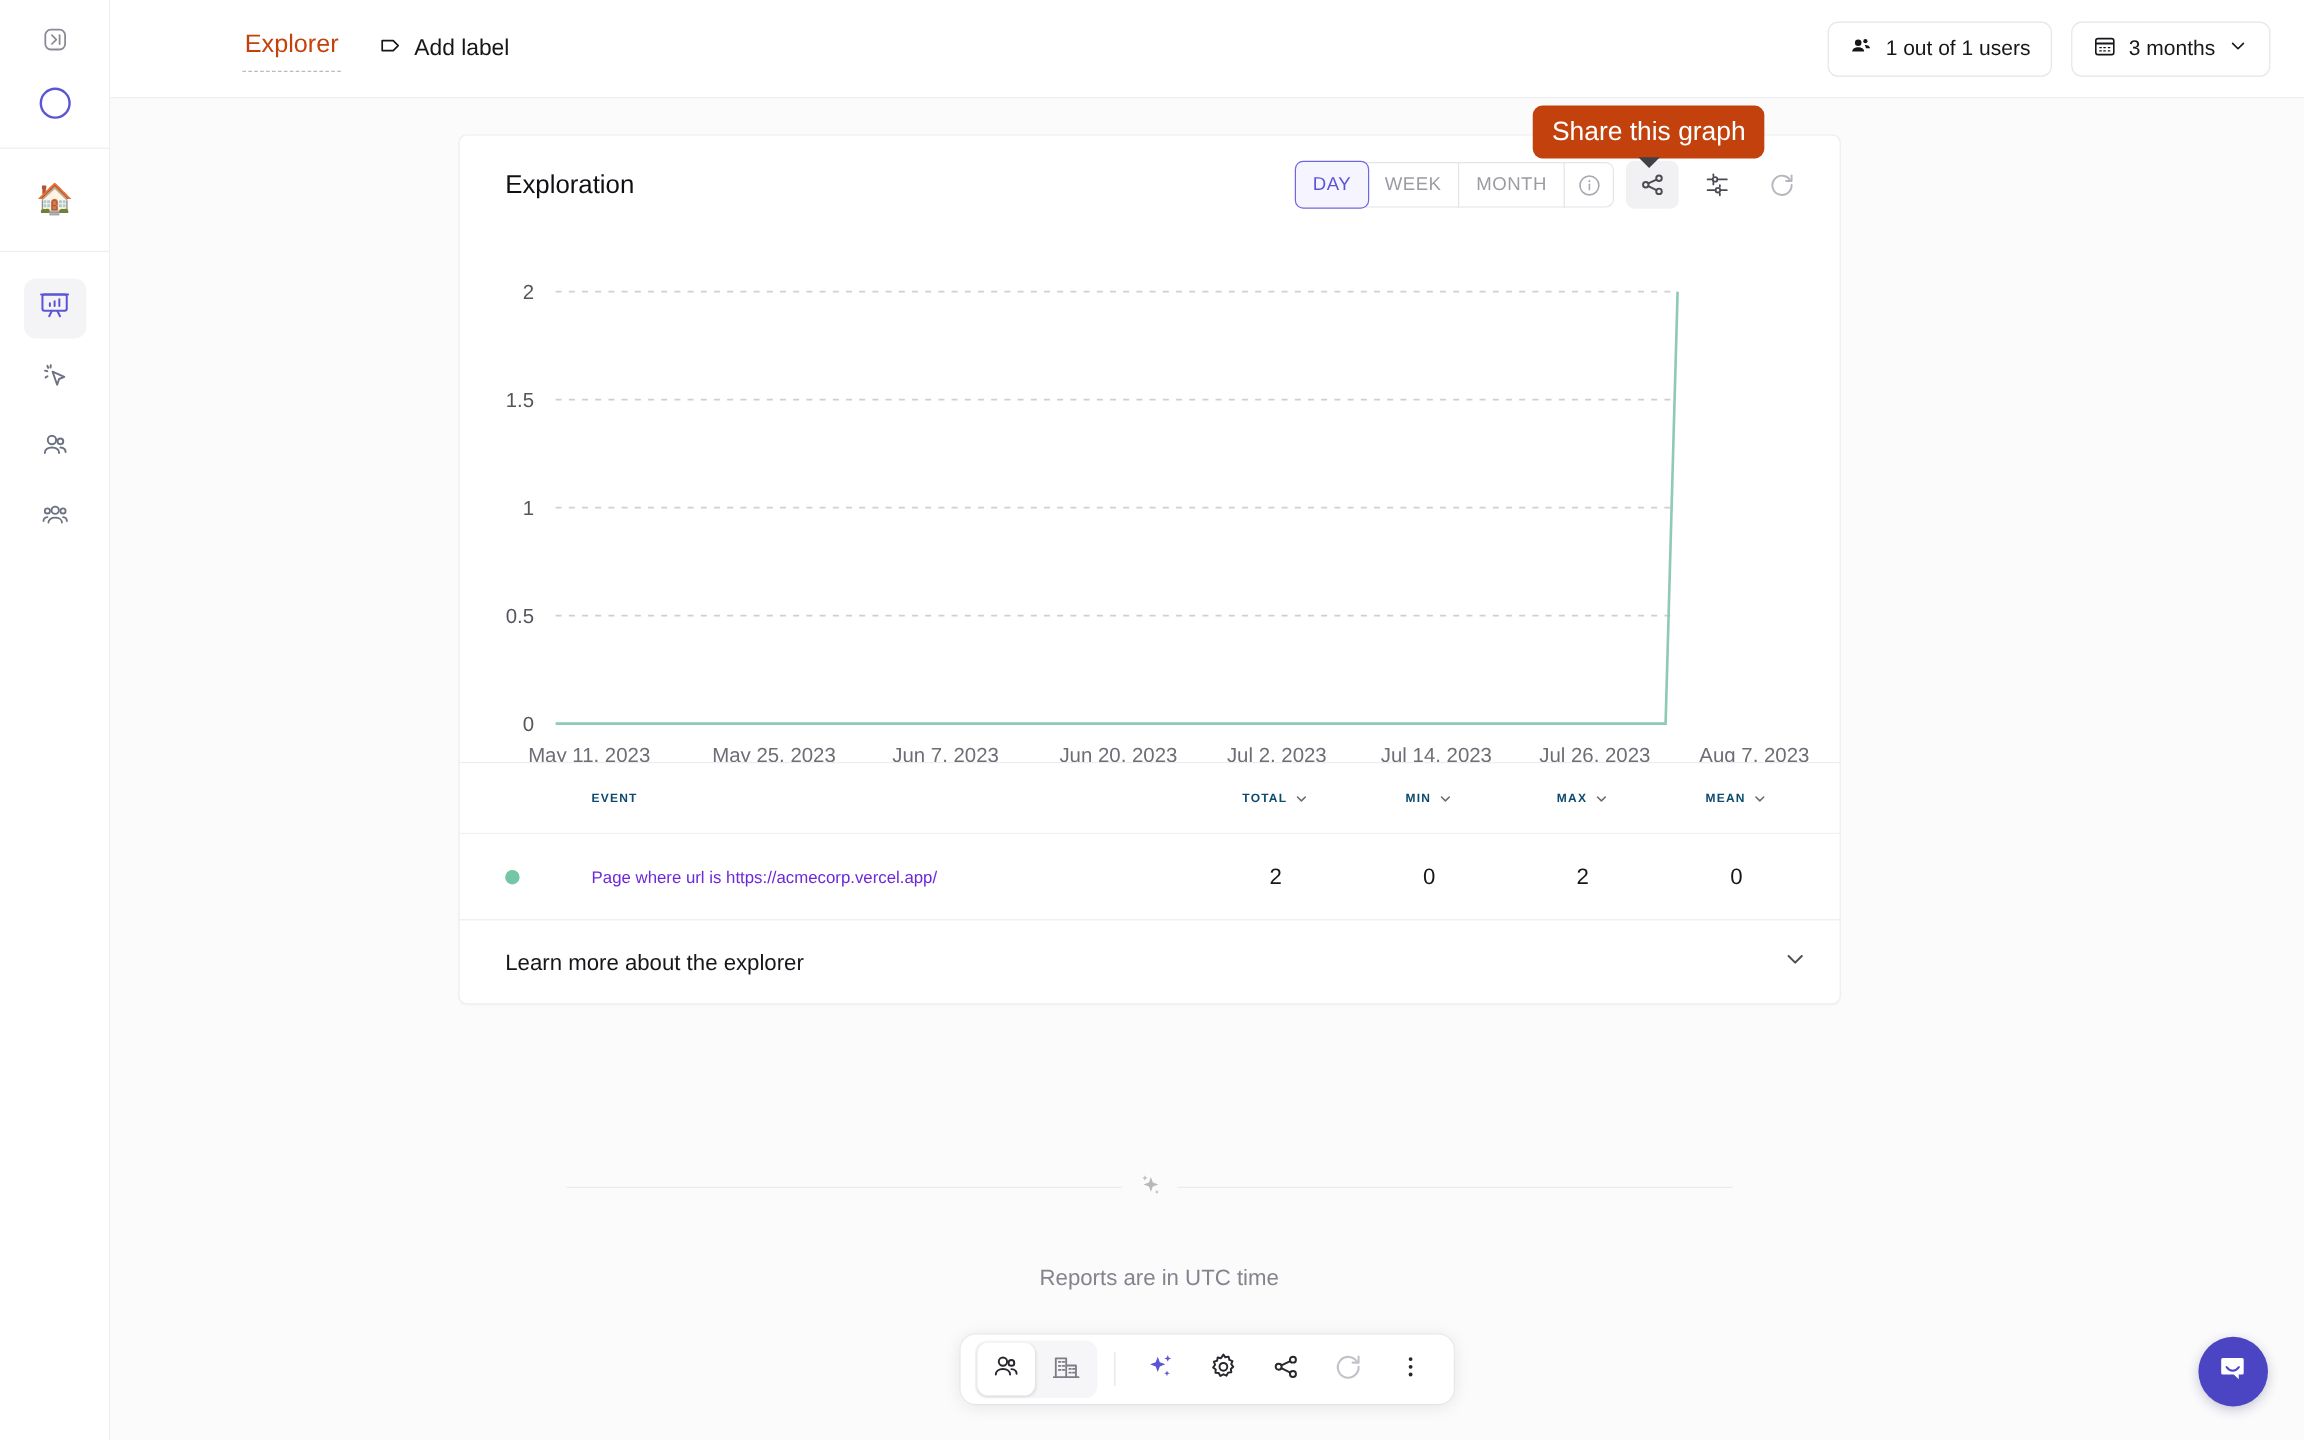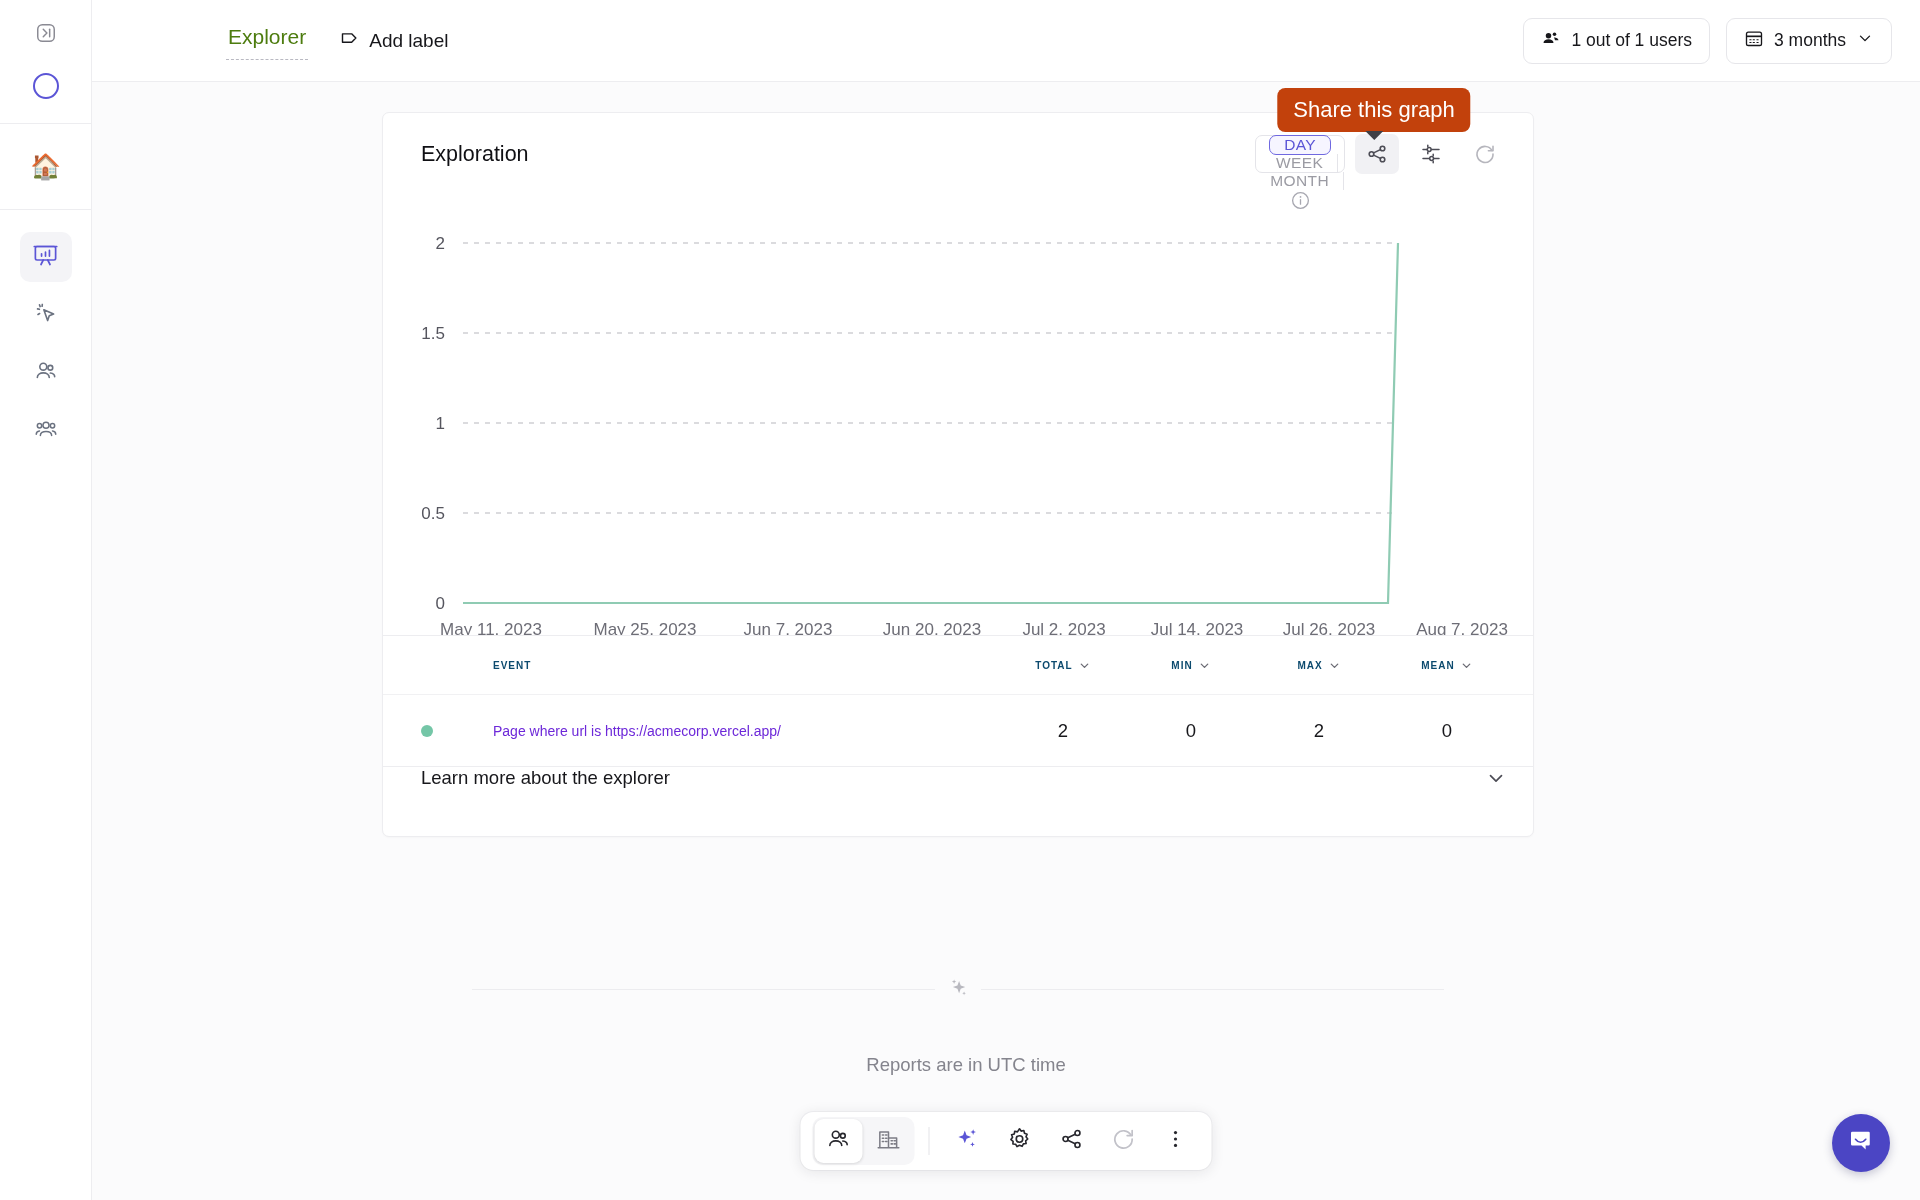--- a/index.html
+++ b/index.html
@@ -52,22 +52,22 @@
   .main { flex: 1; height: 1200px; display: flex; flex-direction: column; position: relative; background: #fbfbfc; }
 
   
   .topbar {
     height: 82px; background: #ffffff;
     border-bottom: 1px solid #ededf0;
     display: flex; align-items: center; padding: 0 28px 0 14px;
     flex: 0 0 82px;
   }
   .tb-title {
-    font-size: 21px; color: #4d7c0f; font-weight: 400;
-    padding: 4px 2px 10px 2px; margin-left: 120px;
+    font-size: 21px; color: #c2410c; font-weight: 400;
+    padding: 4px 2px 10px 2px; margin-left: 96px;
     border-bottom: 1px dashed #b9b9c2; cursor: pointer;
   }
   .tb-addlabel {
     display: flex; align-items: center; gap: 9px;
     margin-left: 32px; font-size: 19px; color: #17171b; cursor: pointer;
   }
   .tb-right { margin-left: auto; display: flex; align-items: center; gap: 16px; }
   .pill {
     background: #ffffff; border: 1px solid #e6e6ea; border-radius: 9px;
     height: 46px; display: flex; align-items: center; gap: 10px;
@@ -85,21 +85,21 @@
     background: #ffffff; border: 1px solid #ededf0; border-radius: 7px;
     box-shadow: 0 1px 2px rgba(0,0,0,.025);
   }
   .card-head {
     height: 82px; display: flex; align-items: center;
     padding: 0 26px 0 38px;
   }
   .card-title { font-size: 21.5px; color: #101014; }
   .card-tools { margin-left: auto; display: flex; align-items: center; gap: 4px; }
 
-  .seg { display: flex; align-items: center; border: 1px solid #e4e4e9; border-radius: 7px; height: 38px; overflow: visible; flex-direction: column; }
+  .seg { display: flex; align-items: center; border: 1px solid #e4e4e9; border-radius: 7px; height: 38px; overflow: visible; }
   .seg-btn {
     height: 38px; display: flex; align-items: center; padding: 0 14px;
     font-size: 15.5px; letter-spacing: .4px; color: #9b9ba3; cursor: pointer;
     border-right: 1px solid #e4e4e9; background: transparent;
   }
   .seg-btn.active {
     color: #5b55d6; background: #f6f5ff;
     border: 1.6px solid #6f68e0; border-radius: 7px;
     margin: -1px; height: 40px; position: relative; z-index: 2;
   }
@@ -144,21 +144,21 @@
   .c-num { width: 128px; text-align: center; font-size: 18.5px; color: #17171b; }
   .th {
     font-size: 10px; letter-spacing: 1px; color: #0c4a6e; text-transform: uppercase; font-weight: bold;
   }
   .th-sort { display: inline-flex; align-items: center; justify-content: center; gap: 5px; width: 128px; cursor: pointer; }
   .th-event { flex: 1; }
 
   
   .learn {
     height: 70px; border-top: 1px solid #ededf0;
-    display: flex; padding: 0 26px 0 38px;
+    display: flex; align-items: center; padding: 0 26px 0 38px;
     font-size: 18.5px; color: #17171b; cursor: pointer;
   }
   .learn .chev { margin-left: auto; color: #52525b; }
 
   
   .add-divider {
     position: absolute; left: 290px; width: 1152px; top: 894px;
     display: flex; align-items: center; justify-content: center;
   }
   .add-divider .line { position: absolute; left: 90px; right: 90px; height: 1px; background: #ececef; }

